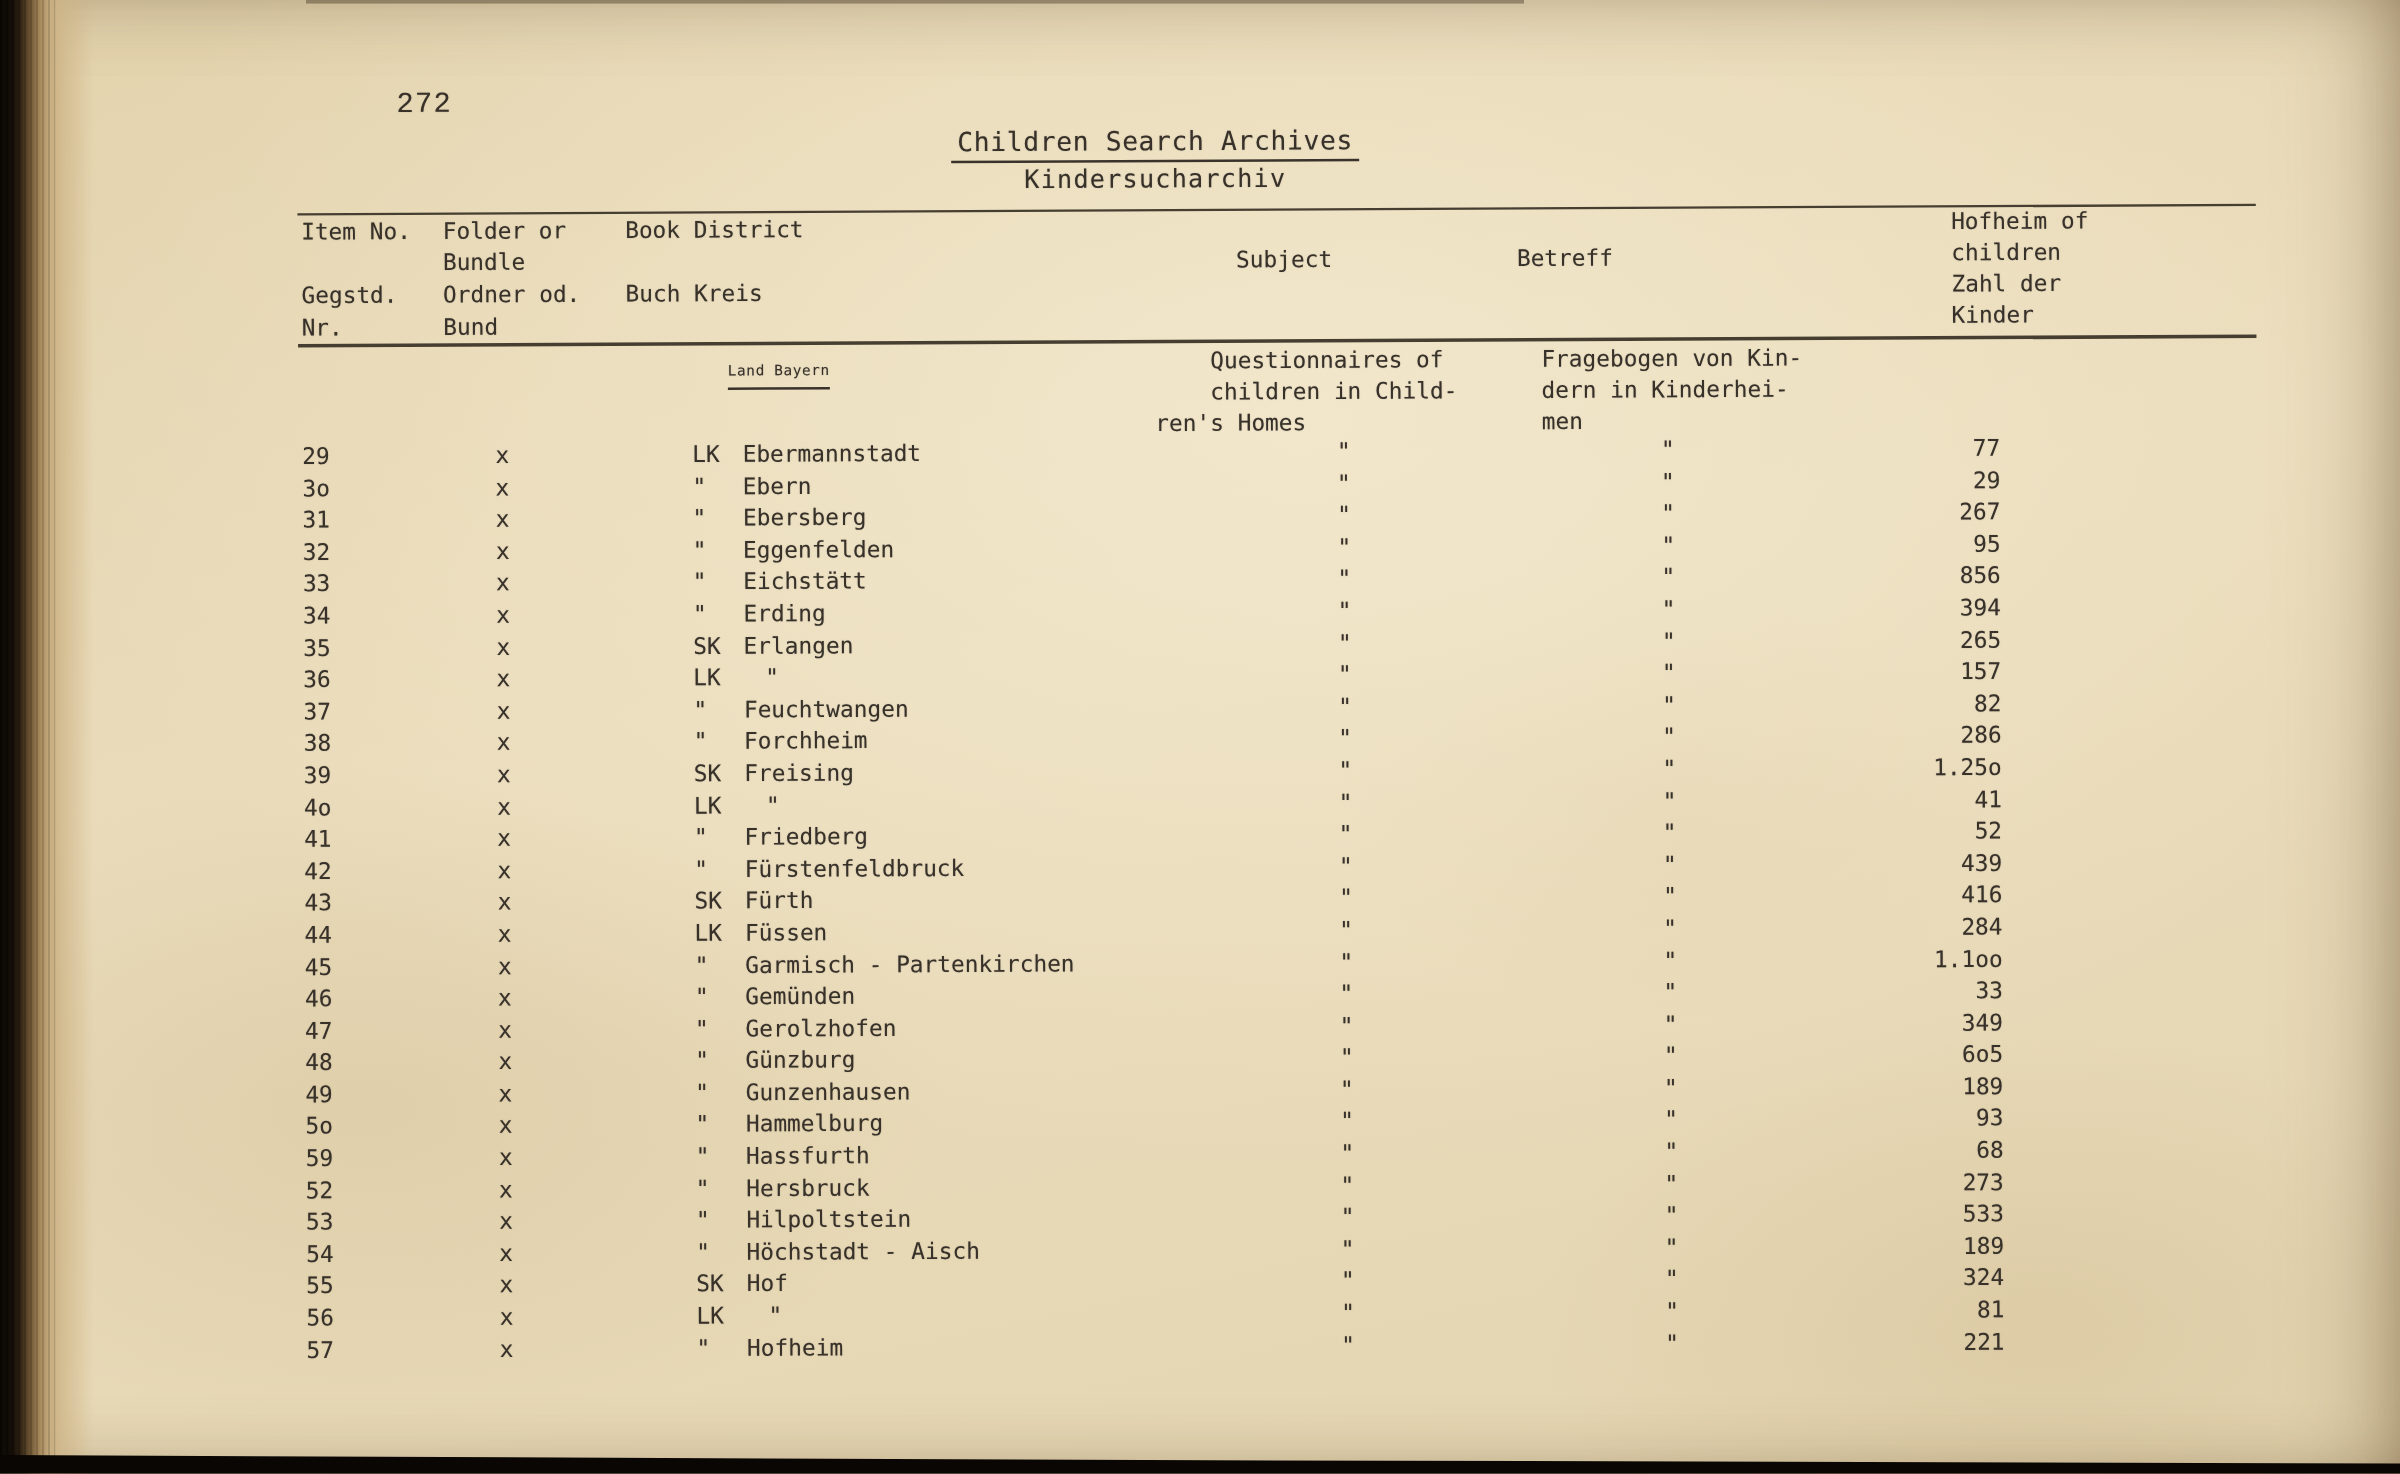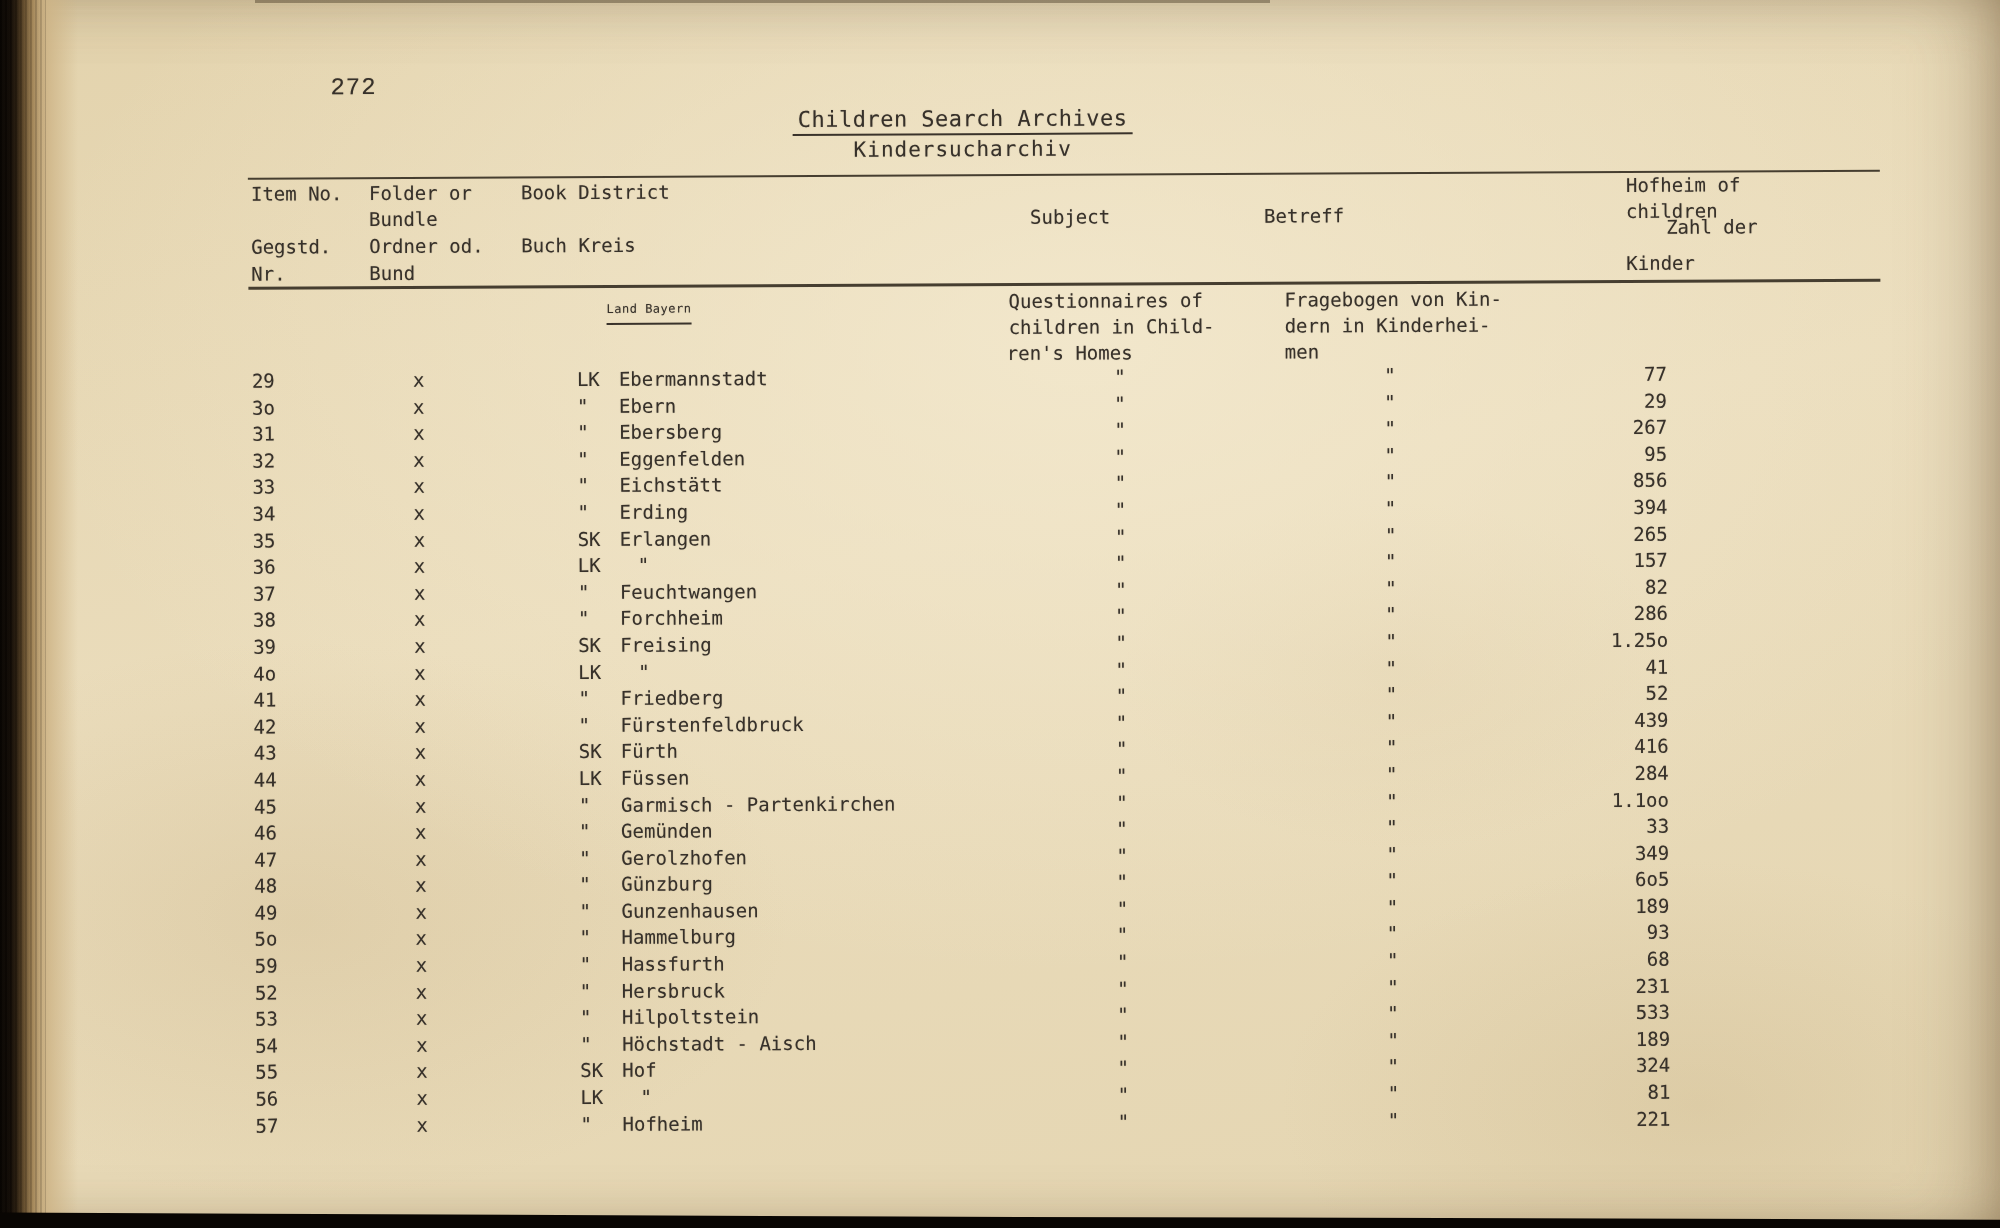--- a/index.html
+++ b/index.html
@@ -88,33 +88,33 @@
     <div class="t" style="left:1628px; top:175px;">Hofheim of</div>
 
     <div class="t" style="left:371px; top:203px;text-align:center;">Bundle</div>
     <div class="t" style="left:1032px; top:204px;">Subject</div>
     <div class="t" style="left:1266px; top:204px;">Betreff</div>
     <div class="t" style="left:1628px; top:201px;">children</div>
 
     <div class="t" style="left:253px; top:230px;">Gegstd.</div>
     <div class="t" style="left:371px; top:230px;">Ordner od.</div>
     <div class="t" style="left:523px; top:230px;">Buch Kreis</div>
-    <div class="t" style="left:1628px; top:217px;margin-left:40px;">Zahl der</div>
+    <div class="t" style="left:1628px; top:227px;">Zahl der</div>
 
     <div class="t" style="left:253px; top:257px;">Nr.</div>
     <div class="t" style="left:371px; top:257px;">Bund</div>
     <div class="t" style="left:1628px; top:253px;">Kinder</div>
 
     <div class="rule rule-mid"></div>
 
     <div class="t section">Land Bayern</div>
 
     <div class="t" style="left:1010px; top:288px;">Questionnaires of</div>
     <div class="t" style="left:1010px; top:314px;">children in Child-</div>
-    <div class="t" style="left:1008px; top:340px;">ren's Homes</div>
+    <div class="t" style="left:964px; top:340px;">ren's Homes</div>
     <div class="t" style="left:1286px; top:288px;">Fragebogen von Kin-</div>
     <div class="t" style="left:1286px; top:314px;">dern in Kinderhei-</div>
     <div class="t" style="left:1286px; top:340px;">men</div>
 
     <div class="rows">
         <div class="row">
     <span class="cell c-no">29</span>
     <span class="cell c-folder">x</span>
     <span class="cell c-type">LK</span>
     <span class="cell c-district">Ebermannstadt</span>
@@ -320,21 +320,21 @@
     <span class="cell c-betreff">"</span>
     <span class="cell c-children">68</span>
   </div>
         <div class="row">
     <span class="cell c-no">52</span>
     <span class="cell c-folder">x</span>
     <span class="cell c-type">"</span>
     <span class="cell c-district">Hersbruck</span>
     <span class="cell c-subject">"</span>
     <span class="cell c-betreff">"</span>
-    <span class="cell c-children">231</span>
+    <span class="cell c-children">273</span>
   </div>
         <div class="row">
     <span class="cell c-no">53</span>
     <span class="cell c-folder">x</span>
     <span class="cell c-type">"</span>
     <span class="cell c-district">Hilpoltstein</span>
     <span class="cell c-subject">"</span>
     <span class="cell c-betreff">"</span>
     <span class="cell c-children">533</span>
   </div>

